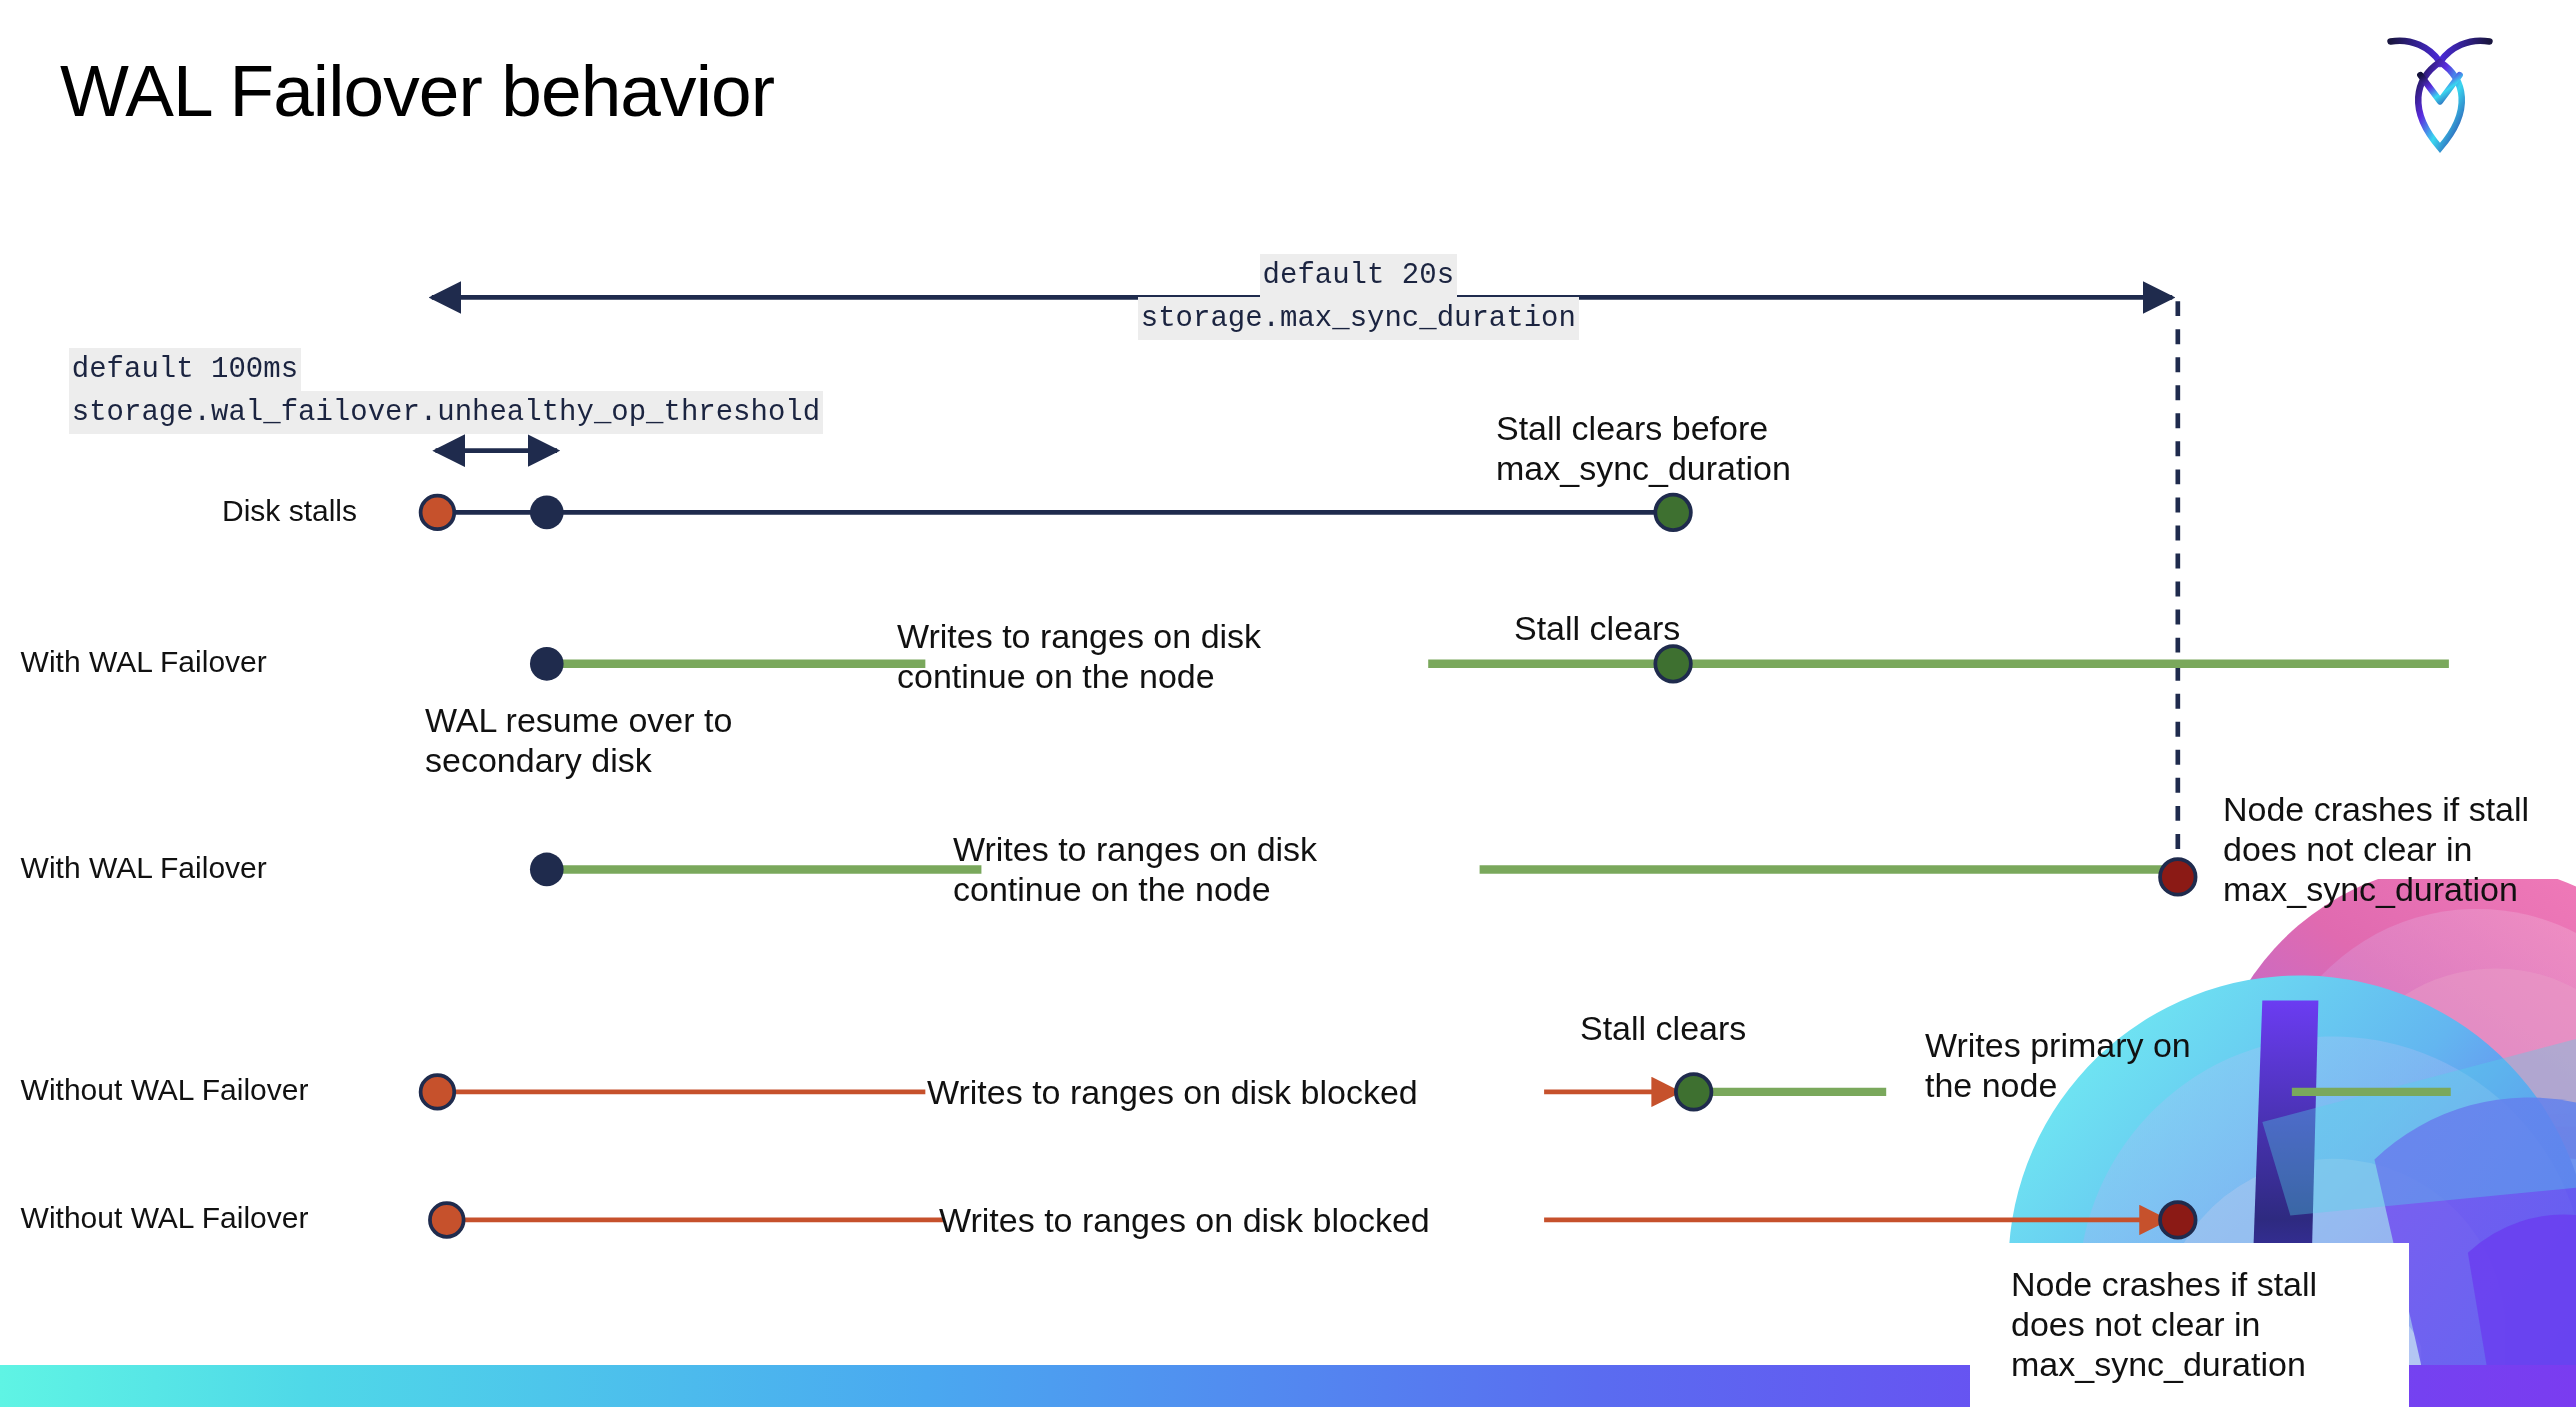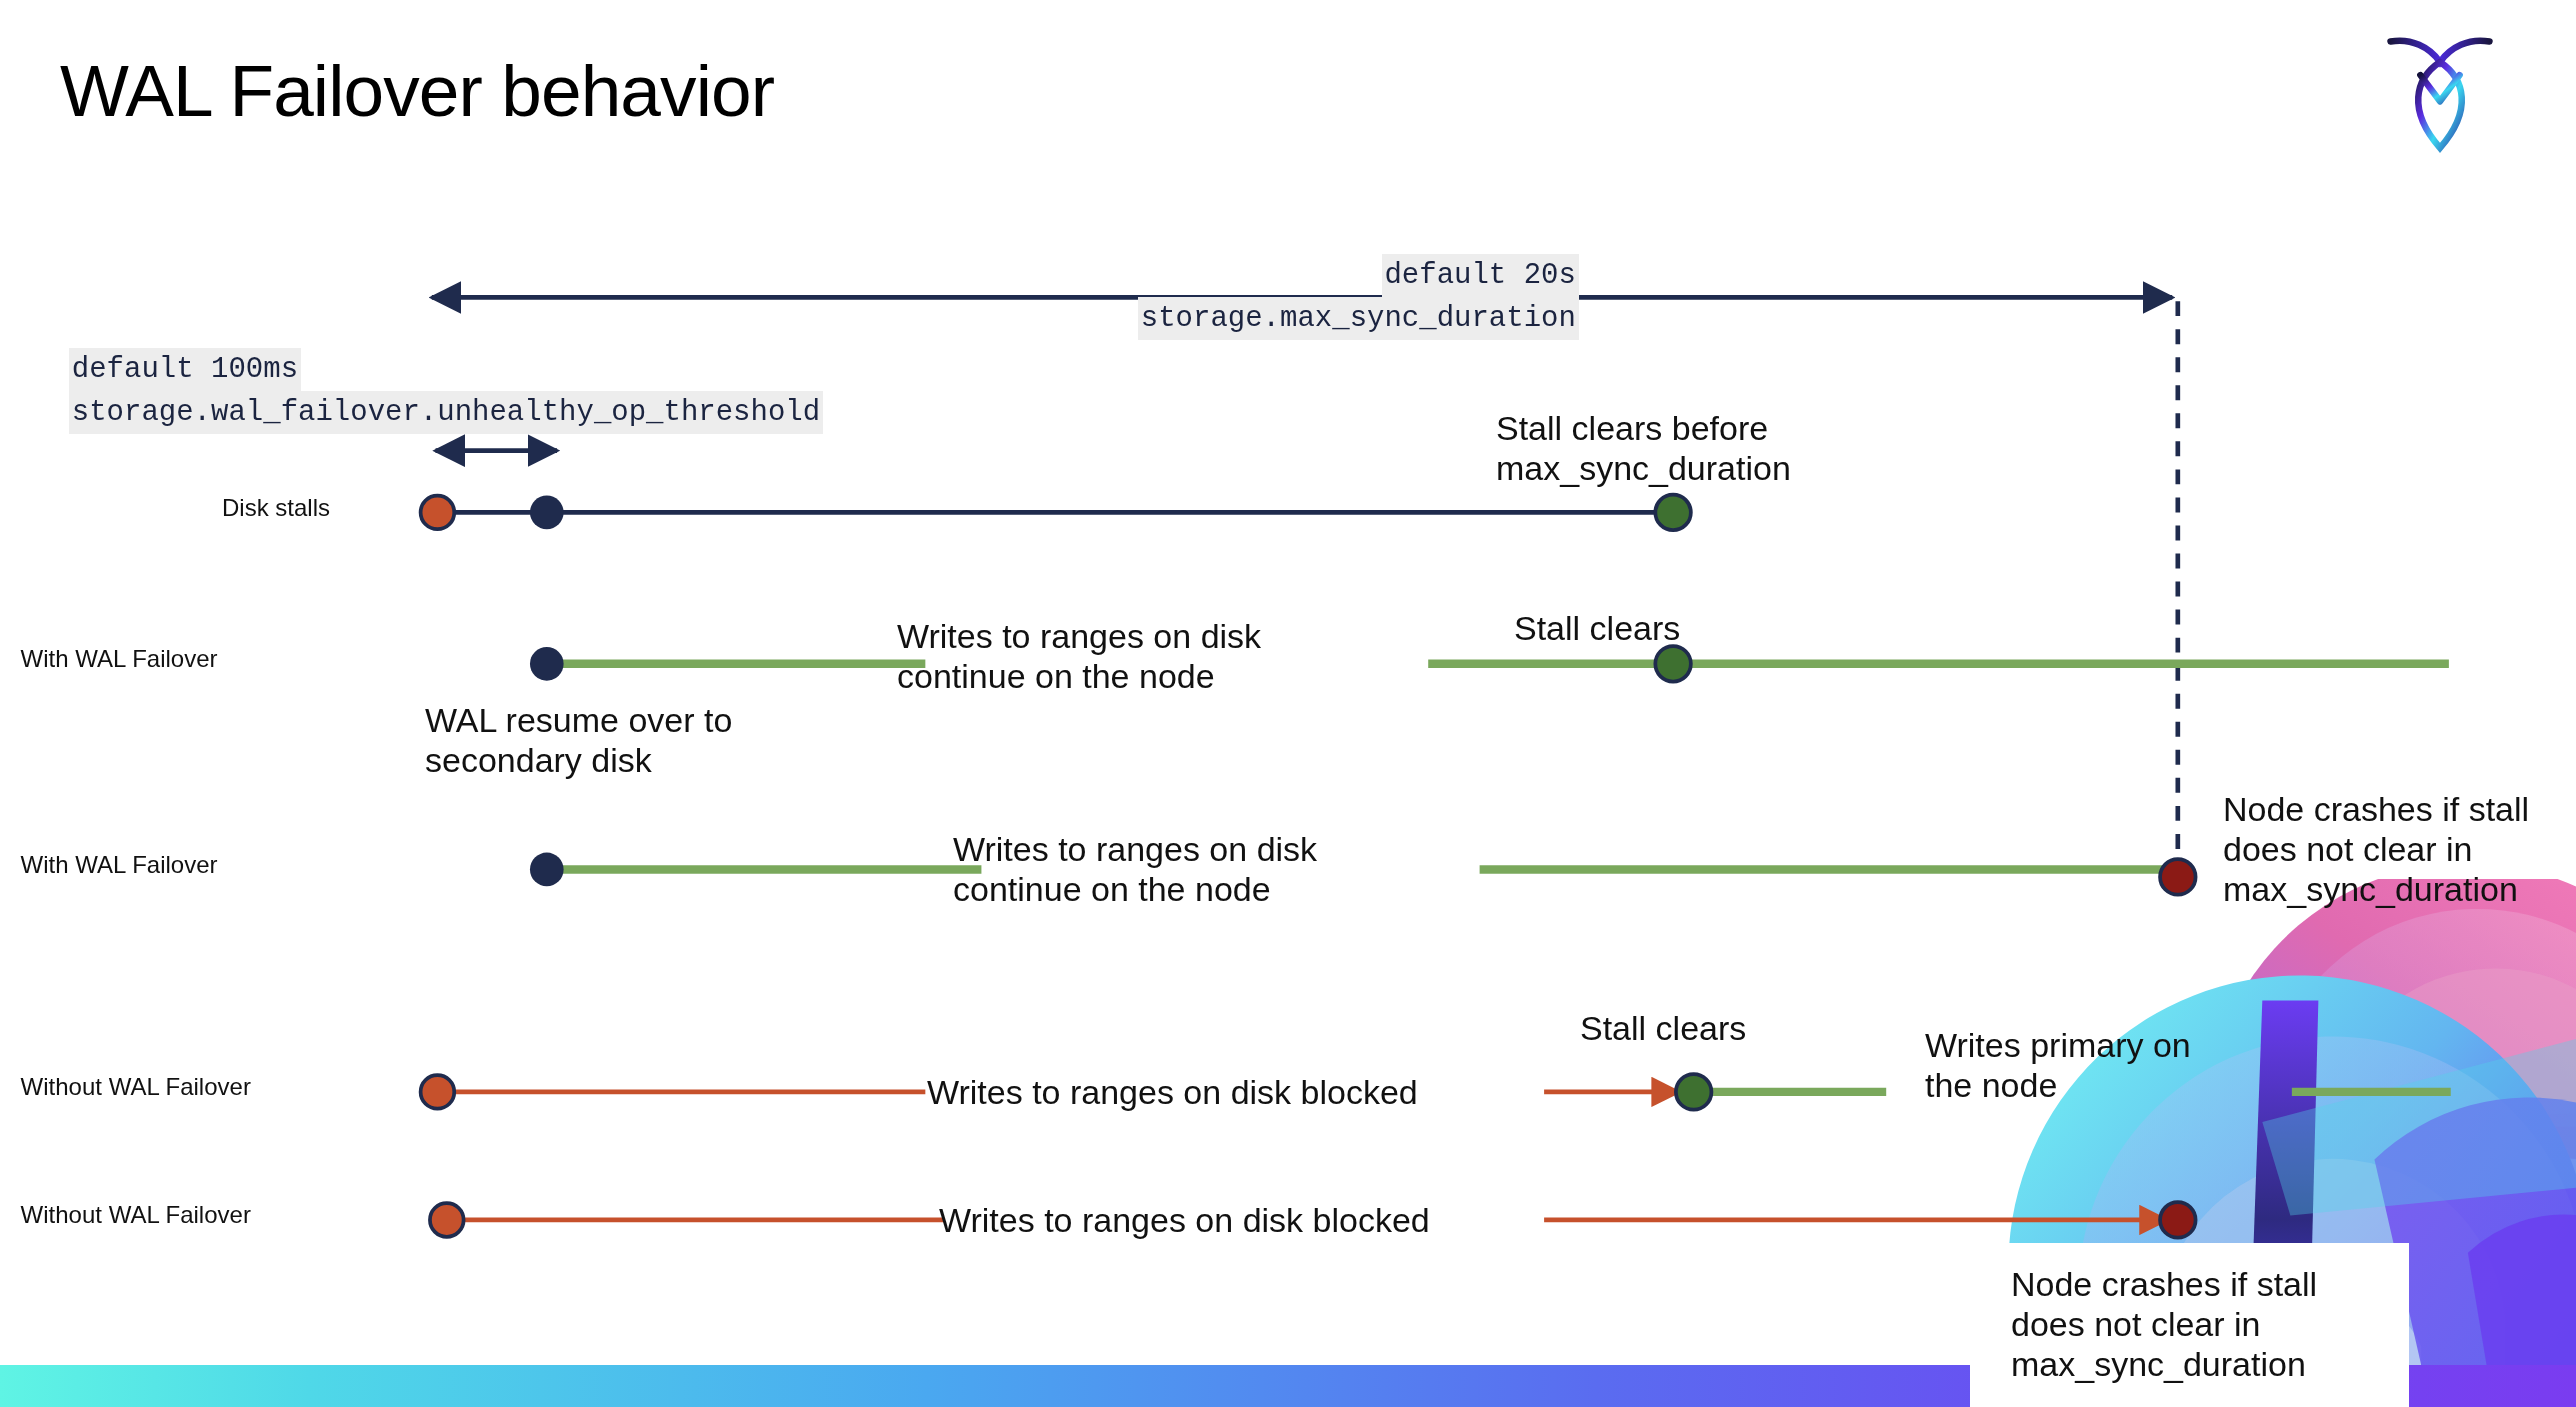--- a/index.html
+++ b/index.html
@@ -27,21 +27,21 @@
   
   #diagram{position:absolute;left:0;top:0;width:2576px;height:1408px;z-index:4;}
 
   
   .page-title{
     position:absolute;left:60px;top:49px;
     font-size:73px;font-weight:normal;color:#000000;
     letter-spacing:-0.9px;white-space:nowrap;z-index:5;
   }
   .row-label{
-    position:absolute;font-size:24px;color:#111111;white-space:nowrap;z-index:5;
+    position:absolute;font-size:30px;color:#111111;white-space:nowrap;z-index:5;
   }
   .note{
     position:absolute;font-size:34px;color:#111111;line-height:1.17;z-index:5;
     text-align:left;
   }
   .note.left{text-align:left;}
   .code{
     position:absolute;z-index:5;
     font-family:"Liberation Mono", monospace;
     font-size:29px;color:#1b2440;line-height:1.42;
@@ -180,21 +180,21 @@
     <g>
       <line x1="488" y1="1305" x2="1010" y2="1305" stroke="#c6512c" stroke-width="5"></line>
       <line x1="1652" y1="1305" x2="2318" y2="1305" stroke="#c6512c" stroke-width="5" marker-end="url(#orangeArrow)"></line>
       <circle cx="478" cy="1305" r="18" fill="#c6512c" stroke="#1f2b4d" stroke-width="4"></circle>
       <circle cx="2330" cy="1305" r="19" fill="#8b1a15" stroke="#1f2b4d" stroke-width="4"></circle>
     </g>
   </svg>
 
   <div class="page-title">WAL Failover behavior</div>
 
-  <div class="code" style="left:1138px;top:254px;text-align:right;">
+  <div class="code" style="left:1138px;top:254px;text-align:center;">
     <span>default 20s</span><br>
     <span>storage.max_sync_duration</span>
   </div>
 
   <div class="code" style="left:37px;top:348px;text-align:left;padding-left:32px;">
     <span>default 100ms</span><br>
     <span>storage.wal_failover.unhealthy_op_threshold</span>
   </div>
 
   <div class="row-label" style="left:222px;top:494px;">Disk stalls</div>

